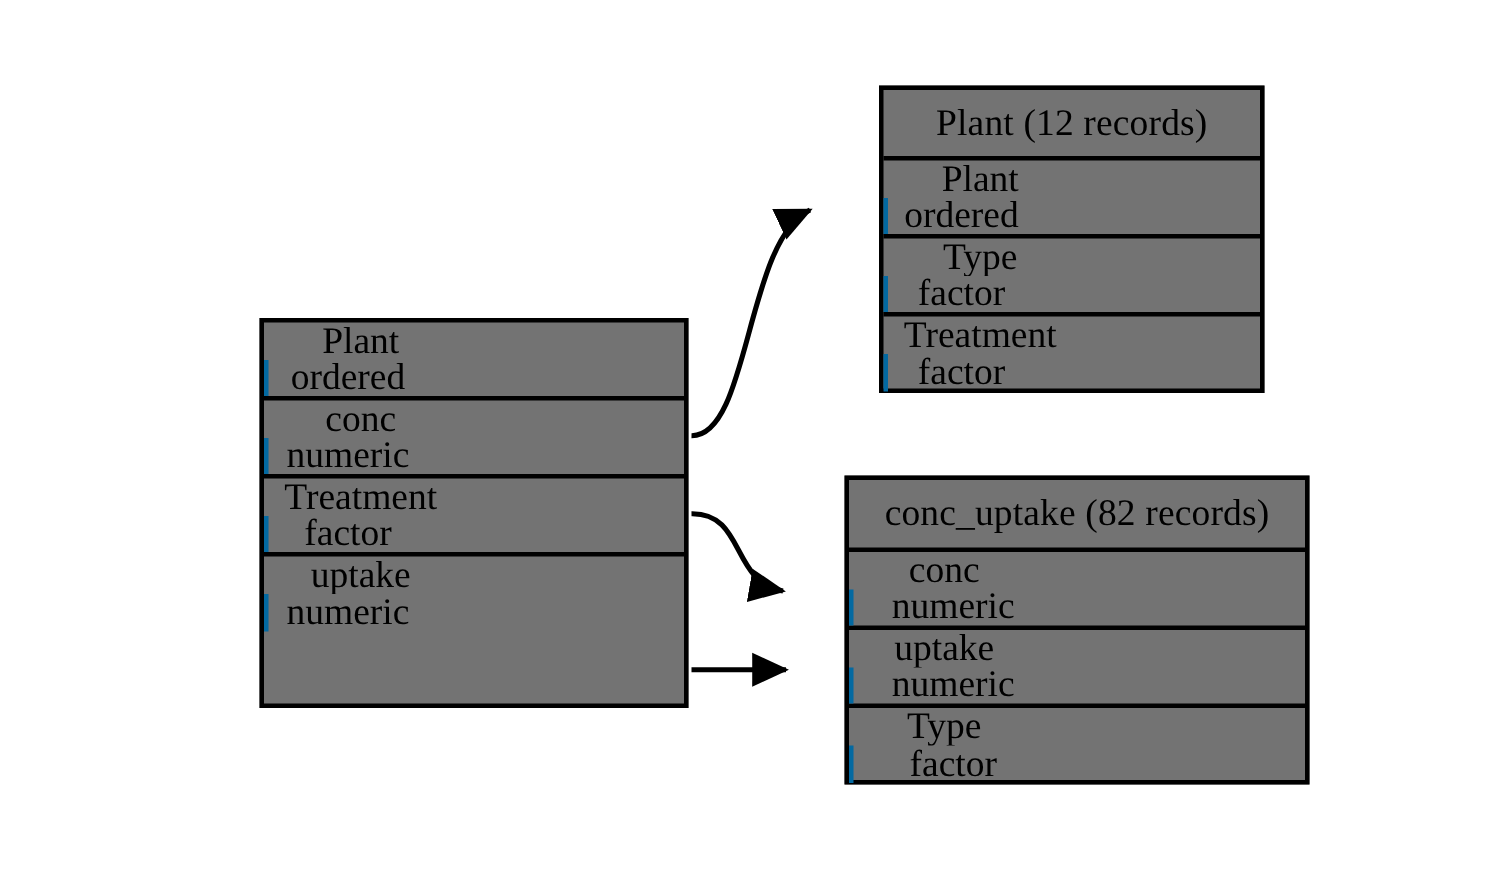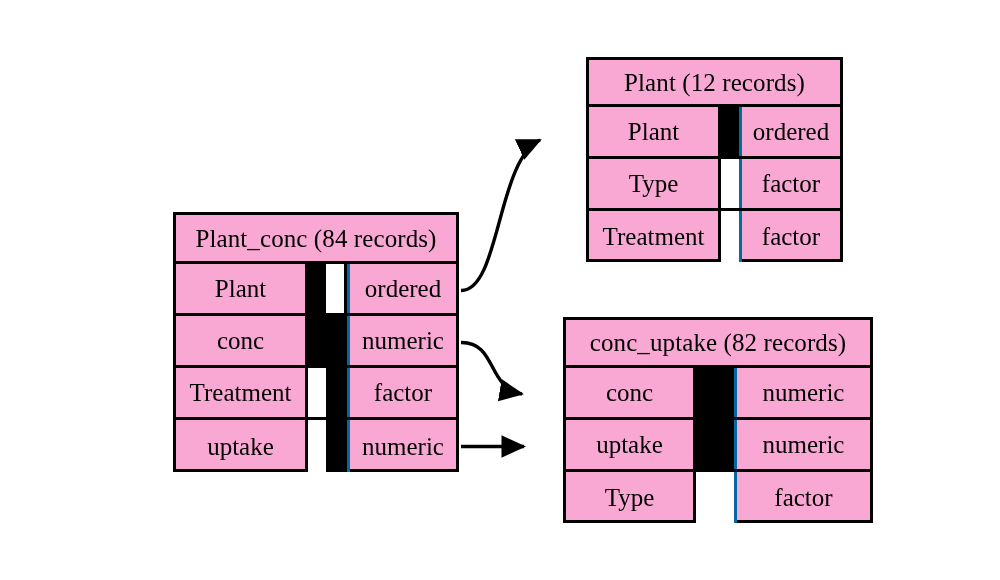--- a/index.html
+++ b/index.html
@@ -18,39 +18,39 @@
   #canvas {
     position: absolute;
     left: 0; top: 0;
     width: 1000px;
     height: 580px;
   }
   .er-table {
     position: absolute;
     box-sizing: border-box;
     border: 3px solid #000000;
-    background: #f9a8d4;
+    background: #737373;
   }
   .er-header {
     box-sizing: border-box;
     width: 100%;
     display: flex;
     align-items: center;
     justify-content: center;
     border-bottom: 3px solid #000000;
     font-size: 25px;
     line-height: 1;
     white-space: nowrap;
     letter-spacing: 0.1px;
   }
   .er-row {
     box-sizing: border-box;
     width: 100%;
     display: flex;
-    flex-direction: row;
+    flex-direction: column;
     border-bottom: 3px solid #000000;
   }
   .er-row.last {
     border-bottom: none;
   }
   .cell-name, .cell-type {
     box-sizing: border-box;
     display: flex;
     align-items: center;
     justify-content: center;
@@ -109,21 +109,20 @@
     height: 580px;
     pointer-events: none;
   }
 </style>
 </head>
 <body>
 
 <div id="canvas">
 
   <div class="er-table" id="tbl-plant-conc">
-    <div class="er-header">Plant_conc (84 records)</div>
 
     <div class="er-row">
       <div class="cell-name">Plant</div>
       <div class="cell-key filled nor"></div>
       <div class="cell-key cell-keyb nol"></div>
       <div class="cell-type">ordered</div>
     </div>
 
     <div class="er-row">
       <div class="cell-name">conc</div>

